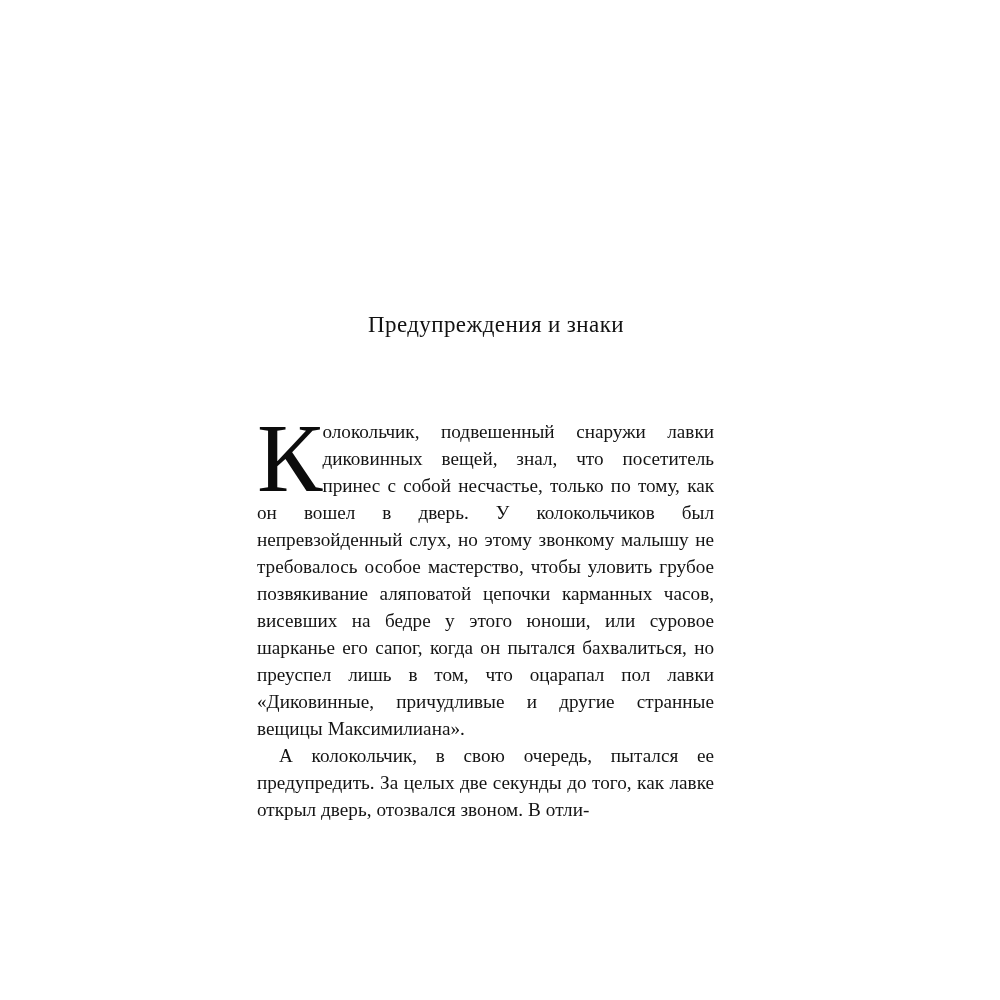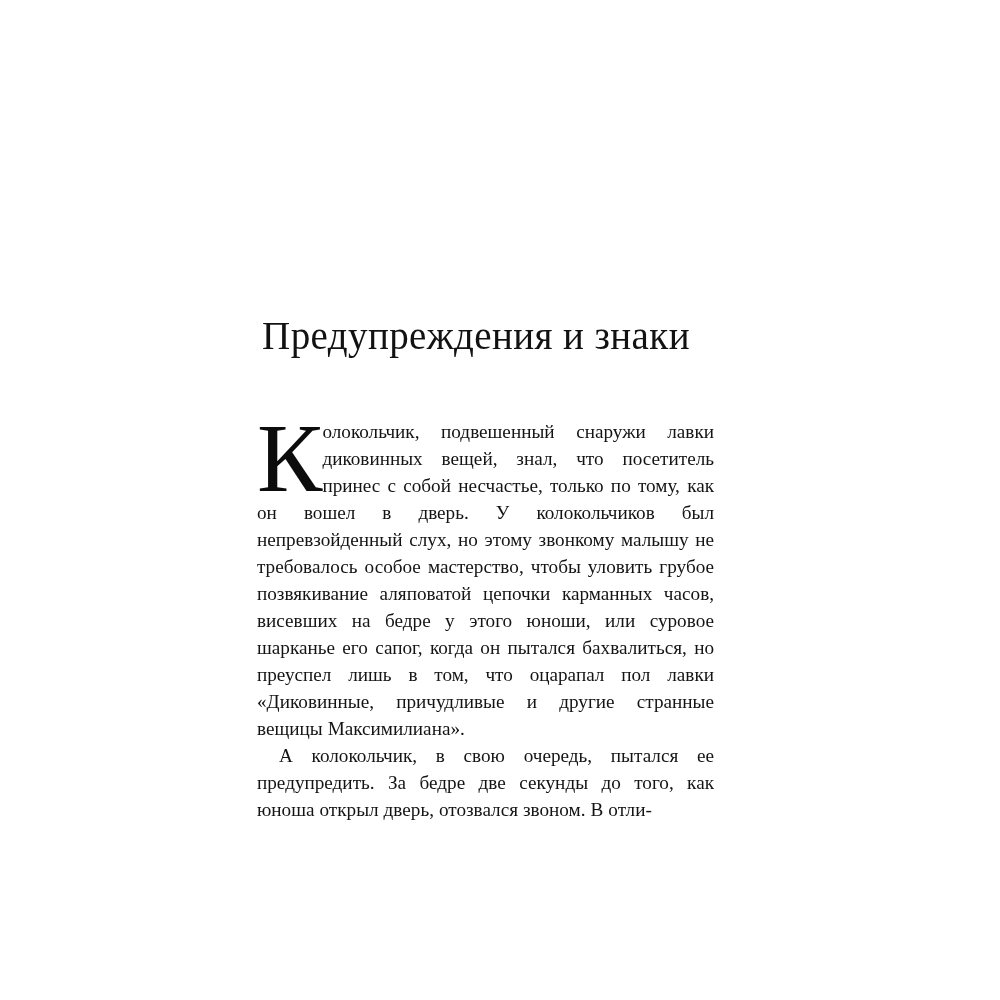--- a/index.html
+++ b/index.html
@@ -26,26 +26,27 @@
   }
 
   
   .chapter-title {
     position: absolute;
     left: 0;
     top: 292px;
     width: 952px;
     text-align: center;
     font-family: "Liberation Serif", "DejaVu Serif", serif;
-    font-size: 39px;
+    font-size: 23px;
     font-weight: 400;
     letter-spacing: 0.4px;
     line-height: 36px;
     color: #121212;
     white-space: nowrap;
+    padding-left: 20px;
   }
 
   
   .textblock {
     position: absolute;
     left: 257px;
     top: 418px;
     width: 457px;
   }
 
@@ -93,17 +94,17 @@
 
   <h1 class="chapter-title">Предупреждения и знаки</h1>
 
   <div class="textblock">
 
     <p class="para para-first">
       <span class="dropcap">К</span><span class="runin">олокольчик, подвешенный снаружи лавки диковинных вещей, знал, что посетитель принес с собой несчастье, только по тому, как он вошел в дверь. У колокольчиков был непревзойденный слух, но этому звонкому малышу не требовалось особое мастерство, чтобы уловить грубое позвякивание аляповатой цепочки карманных часов, висевших на бедре у этого юноши, или суровое шарканье его сапог, когда он пытался бахвалиться, но преуспел лишь в том, что оцарапал пол лавки «Диковинные, причудливые и другие странные вещицы Максимилиана».</span>
     </p>
 
 
-    <p class="para">А колокольчик, в свою очередь, пытался ее предупредить. За бедре две секунды до того, как юноша открыл дверь, отозвался звоном. В отли-</p>
+    <p class="para">А колокольчик, в свою очередь, пытался ее предупредить. За целых две секунды до того, как лавке открыл дверь, отозвался звоном. В отли-</p>
 
   </div>
 
 </div>
 
 </body></html>

